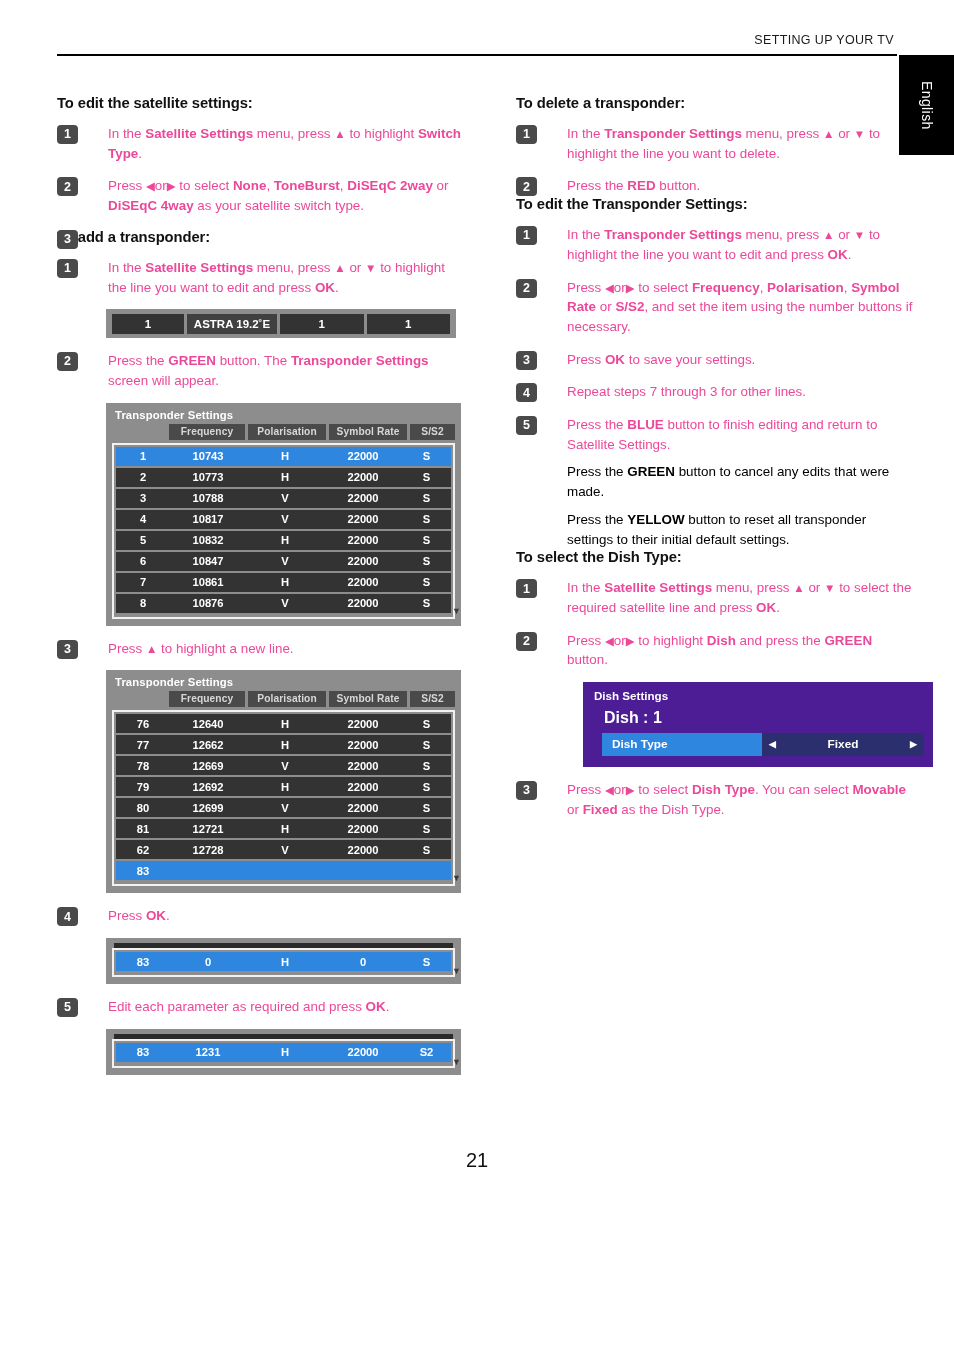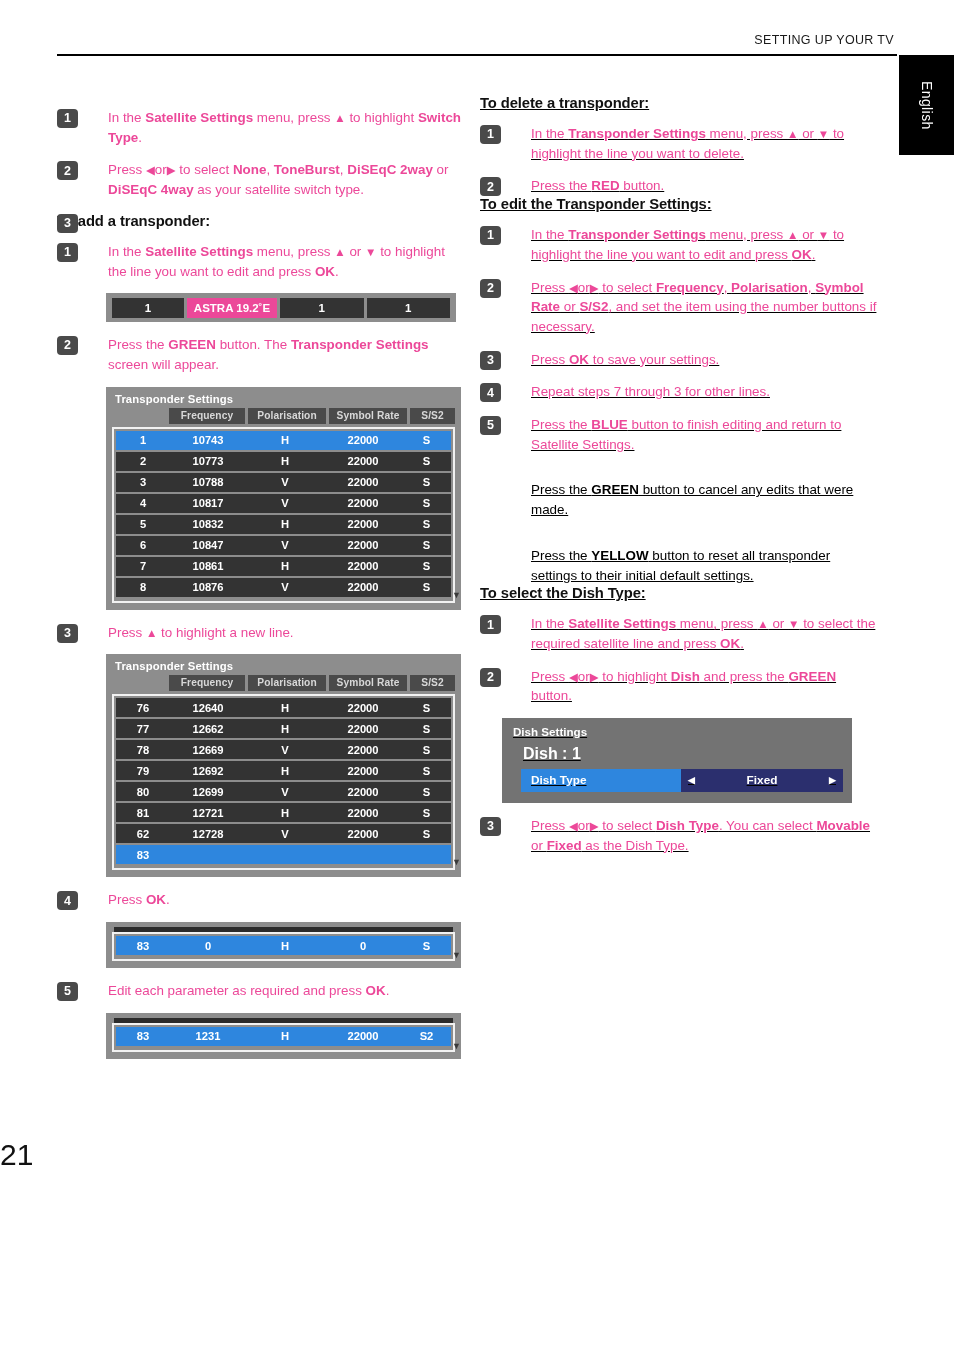--- a/index.html
+++ b/index.html
@@ -29,21 +29,21 @@
   }
   .lang-tab span {
     color: #fff; font-size: 14px; font-weight: 400;
     writing-mode: vertical-rl; text-orientation: mixed;
     letter-spacing: 0.4px;
   }
 
   
   .col { position: absolute; top: 95px; }
   .col-left  { left: 57px;  width: 405px; }
-  .col-right { left: 480px; width: 400px; text-decoration: underline; }
+  .col-right { left: 516px; width: 400px; }
 
   h2.section {
     font-size: 14.8px; font-weight: bold; color: #111;
     letter-spacing: -0.1px;
     margin: 0 0 6px 0;
   }
   .section-gap { margin-top: 22px; }
 
   
   .step { position: relative; display: block; margin-top: 13px; }
@@ -54,39 +54,39 @@
     color: #fff; font-size: 12.5px; font-weight: bold;
     display: flex; align-items: center; justify-content: center;
     line-height: 1;
   }
   .step .txt {
     margin-left: 51px;
     font-size: 13.4px; line-height: 1.47; color: #ec4899;
   }
   .txt b { font-weight: bold; }
   .arw { font-size: 11.5px; letter-spacing: 0; }
-  .para { margin-left: 51px; font-size: 13.4px; line-height: 1.47; margin-top: 26px; }
+  .para { margin-left: 51px; font-size: 13.4px; line-height: 1.47; margin-top: 8px; }
 
   
   .osd-wrap { margin: 12px 0 0 0; }
 
   
   .satbar {
     background: #8d8d8d;
     padding: 5px 6px 4px 6px;
     display: flex; gap: 3px;
     width: 350px; margin-left: 49px;
   }
   .satbar .cell {
     background: #333333; color: #fff;
     font-size: 11.5px; font-weight: bold;
     text-align: center; padding: 4px 0 4px 0;
     flex: 1;
   }
-  .satbar .cell.sel { background: #ec4899; }
+  .satbar .cell.sel { background: #404040; }
   .satbar .cell.c1 { flex: 0 0 72px; }
   .satbar .cell.c2 { flex: 0 0 90px; }
 
   
   .tp-panel {
     width: 355px; margin-left: 49px;
     background: #8d8d8d;
     padding: 5px 6px 7px 6px;
   }
   .tp-title {
@@ -126,56 +126,57 @@
   
   .rowbar-wrap {
     width: 355px; margin-left: 49px;
     background: #8d8d8d; padding: 5px 6px 7px 6px;
   }
   .rowbar-top { height: 5px; background: #2b2b2b; margin: 0 2px 0 2px;}
   .rowbar-inner { border: 2px solid #f2f2f2; padding: 2px; position: relative; background:#8d8d8d;}
 
   
   .dish-panel {
-    width: 350px; margin-left: 22px;
-    background: #737373; padding: 7px 9px 11px 9px;
+    width: 350px; margin-left: 67px;
+    background: #4c1d95; padding: 7px 9px 11px 9px;
   }
   .dish-title { color: #fff; font-size: 11.6px; font-weight: bold; padding-left: 2px; }
   .dish-sub { color: #fff; font-size: 16px; font-weight: bold; padding: 7px 0 6px 12px; }
   .dish-row { display: flex; margin-left: 10px; }
   .dish-label {
     background: #2e86de; color: #fff; font-size: 11.8px; font-weight: bold;
     padding: 4px 0 5px 10px; flex: 0 0 160px;
   }
   .dish-value {
     background: #2b2f6e; color: #fff; font-size: 11.8px; font-weight: bold;
     flex: 1 1 auto; display: flex; align-items: center; justify-content: space-between;
     padding: 4px 7px 5px 7px;
   }
   .dish-value .v { flex: 1; text-align: center; }
   .dish-value .ar { font-size: 9px; }
 
   
   .page-no {
     position: absolute; bottom: 28px; left: 0; right: 0;
-    font-size: 30px; color: #111;
+    text-align: center; font-size: 20px; color: #111;
   }
 </style>
 </head>
 <body>
 
 <div class="page">
 
   <div class="header-title">SETTING UP YOUR TV</div>
   <div class="header-rule"></div>
   <div class="lang-tab">
     <span>English</span>
   </div>
 
   <div class="col col-left" id="left-col">
+      <h2 class="section">To edit the satellite settings:</h2>
       <div class="step">
         <div class="badge">1</div>
         <div class="txt">In the <b>Satellite Settings</b> menu, press <span class="arw">▲</span> to highlight <b>Switch Type</b>.</div>
       </div>
       <div class="step">
         <div class="badge">2</div>
         <div class="txt">Press <span class="arw">◀</span>or<span class="arw">▶</span> to select <b>None</b>, <b>ToneBurst</b>, <b>DiSEqC 2way</b> or <b>DiSEqC 4way</b> as your satellite switch type.</div>
       </div>
       <div class="step">
         <div class="badge">3</div>

